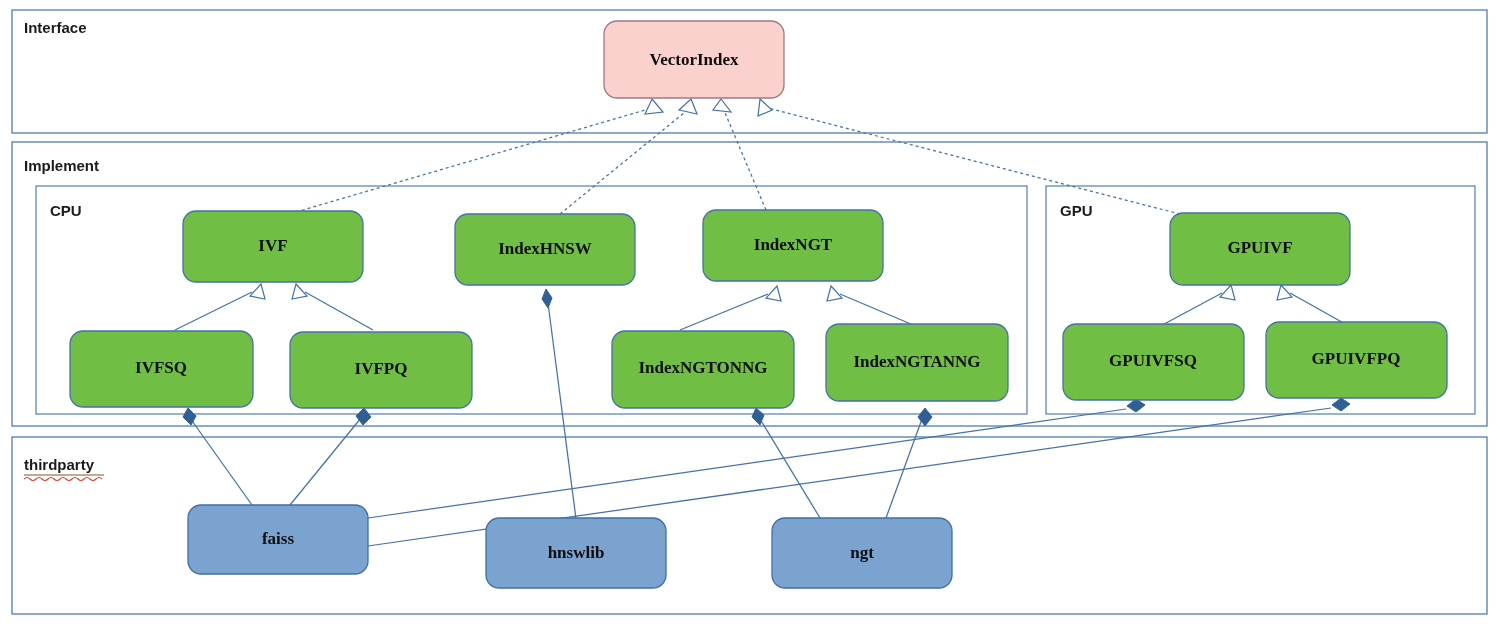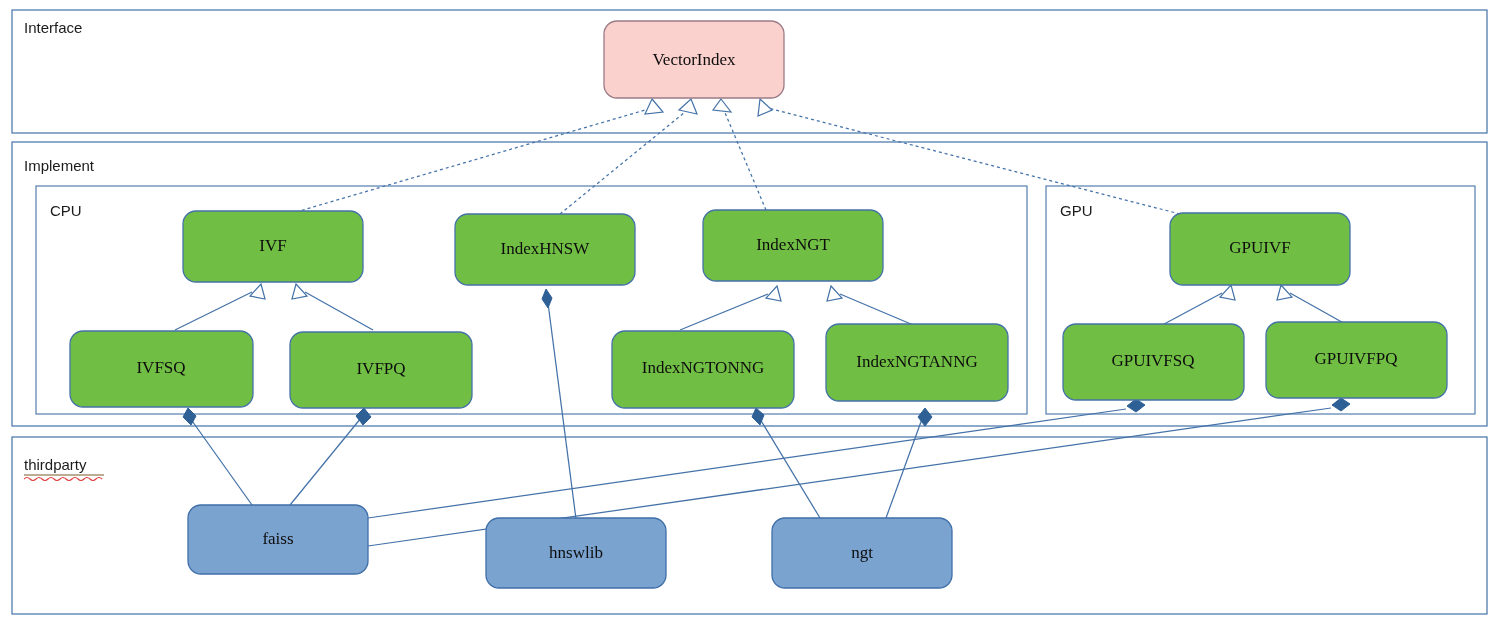--- a/index.html
+++ b/index.html
@@ -1,18 +1,18 @@
 <!DOCTYPE html>
 <html><head>
 <meta charset="utf-8">
 <style>
   html,body{margin:0;padding:0;background:#ffffff;}
   body{width:1503px;height:628px;overflow:hidden;
        font-family:"Liberation Sans",sans-serif;}
-  #stage{position:relative;width:1503px;height:552px;}
+  #stage{position:relative;width:1503px;height:552px;font-weight:bold;}
   svg#diagram{position:absolute;left:0;top:0;width:1503px;height:628px;}
 
   .grp-label{font-family:"Liberation Sans",sans-serif;font-size:15px;fill:#1b1b1b;}
   .node-label{font-family:"Liberation Serif",serif;font-size:17px;fill:#0d0d0d;
               text-anchor:middle;dominant-baseline:middle;}
   .grp-rect{fill:#ffffff;stroke:#4472a8;stroke-width:1.2;}
   .grp-rect-inner{fill:#ffffff;stroke:#4472a8;stroke-width:1.1;}
   .edge{stroke:#4472a8;stroke-width:1.25;fill:none;}
   .edge-dash{stroke:#4472a8;stroke-width:1.25;fill:none;stroke-dasharray:3 3;}
   .tri{fill:#ffffff;stroke:#4472a8;stroke-width:1.2;}

